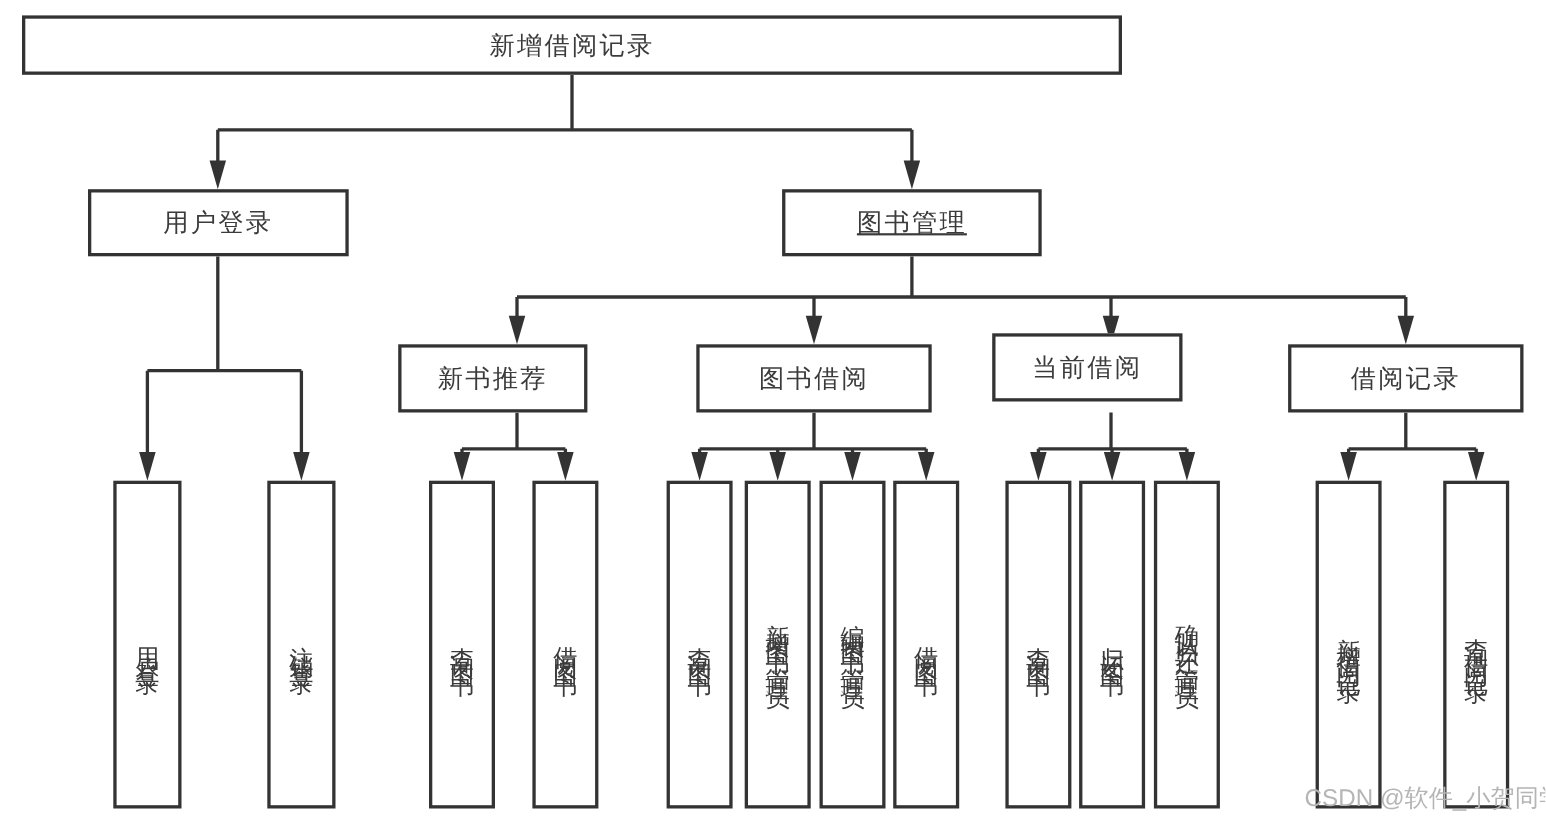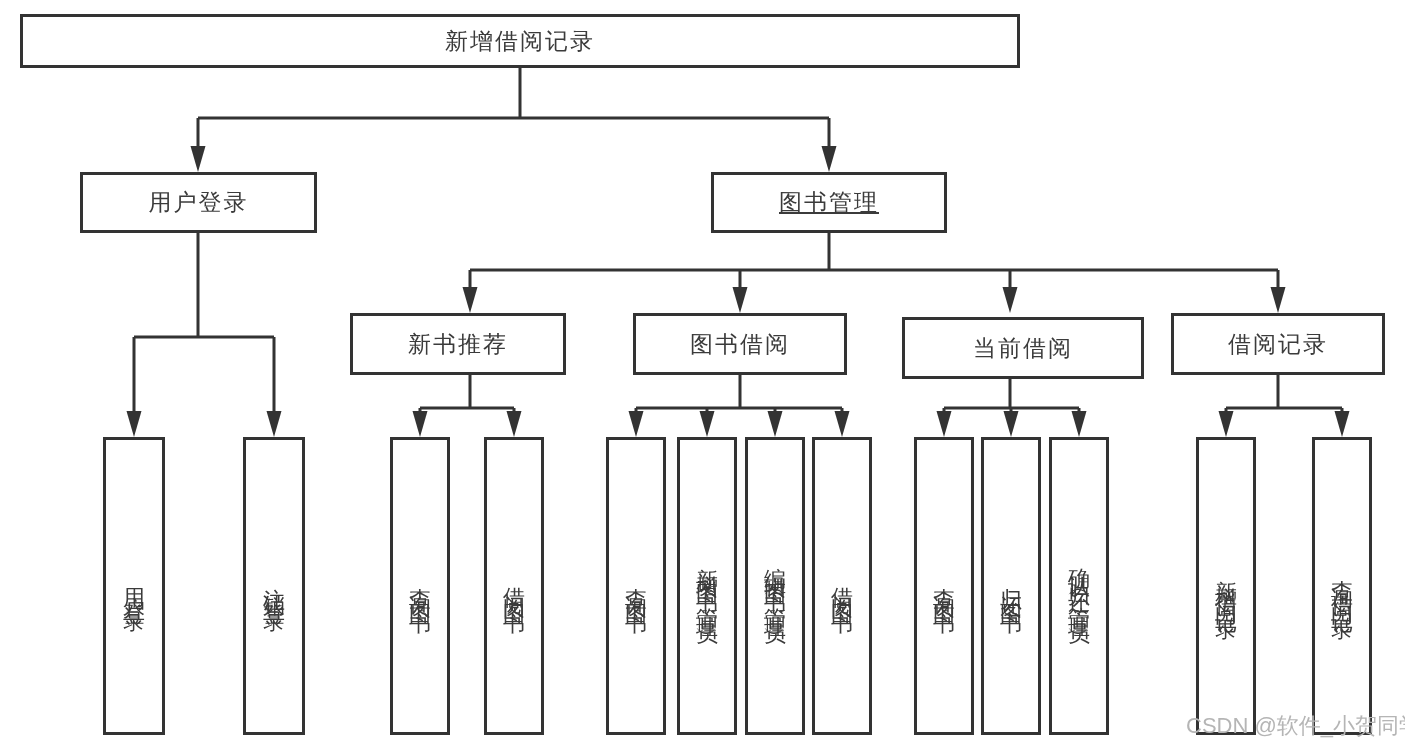--- a/index.html
+++ b/index.html
@@ -43,23 +43,23 @@
     writing-mode: vertical-rl;
     text-orientation: mixed;
     font-size: 22px;
     letter-spacing: 8px;
     line-height: 1;
   }
   
   #n-root           { left:20px;   top:14px;  width:1000px; height:54px; }
   #n-user-login     { left:80px;   top:172px; width:237px;  height:61px; }
   #n-book-mgmt      { left:711px;  top:172px; width:236px;  height:61px;text-decoration:underline; }
-  #n-new-book       { left:350px;  top:313px; width:216px;  height:62px; }
+  #n-new-book       { left:362px;  top:313px; width:172px;  height:62px; }
   #n-book-borrow    { left:633px;  top:313px; width:214px;  height:62px;font-family:Liberation Serif, serif; }
-  #n-current-borrow { left:902px;  top:317px; width:242px;  height:62px; }
+  #n-current-borrow { left:902px;  top:303px; width:173px;  height:62px; }
   #n-borrow-records { left:1171px; top:313px; width:214px;  height:62px; }
   .leaf { top:437px; height:298px; width:60px; }
   #l-ul-login   { left:103px; width:62px; }
   #l-ul-logout  { left:243px; width:62px; }
   #l-nb-query   { left:390px; }
   #l-nb-borrow  { left:484px; }
   #l-bb-query   { left:606px; }
   #l-bb-add     { left:677px; }
   #l-bb-edit    { left:745px; }
   #l-bb-borrow  { left:812px; }

